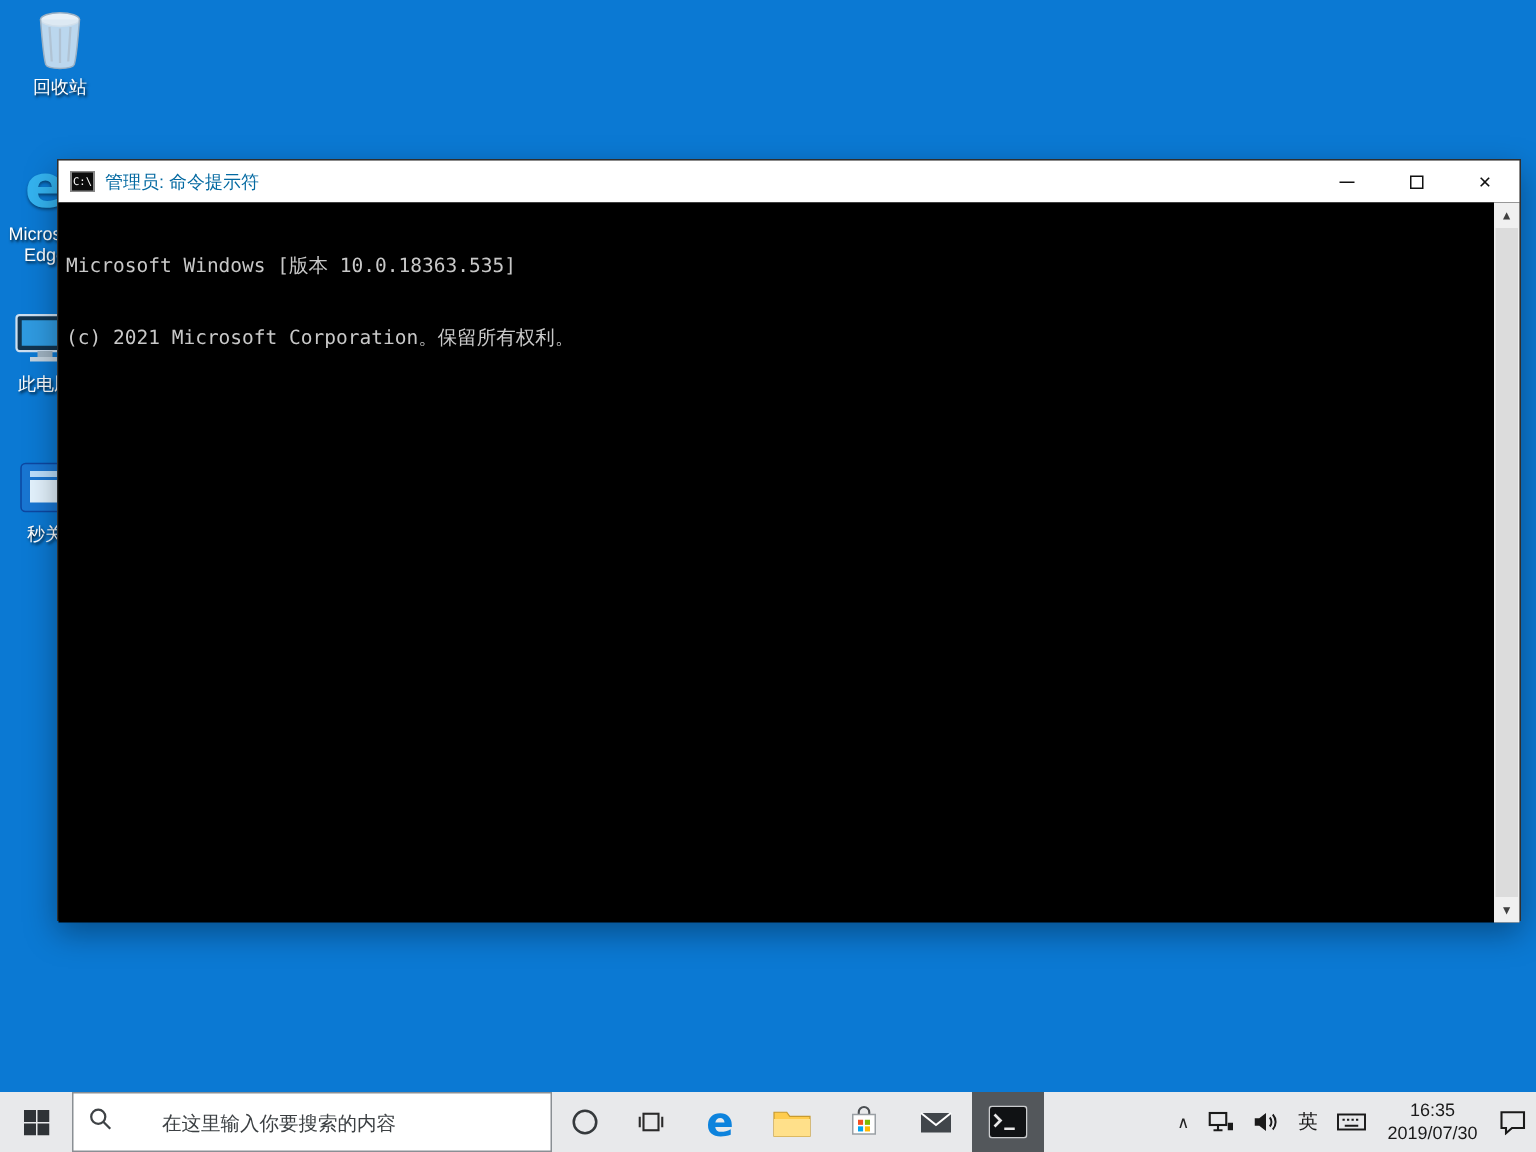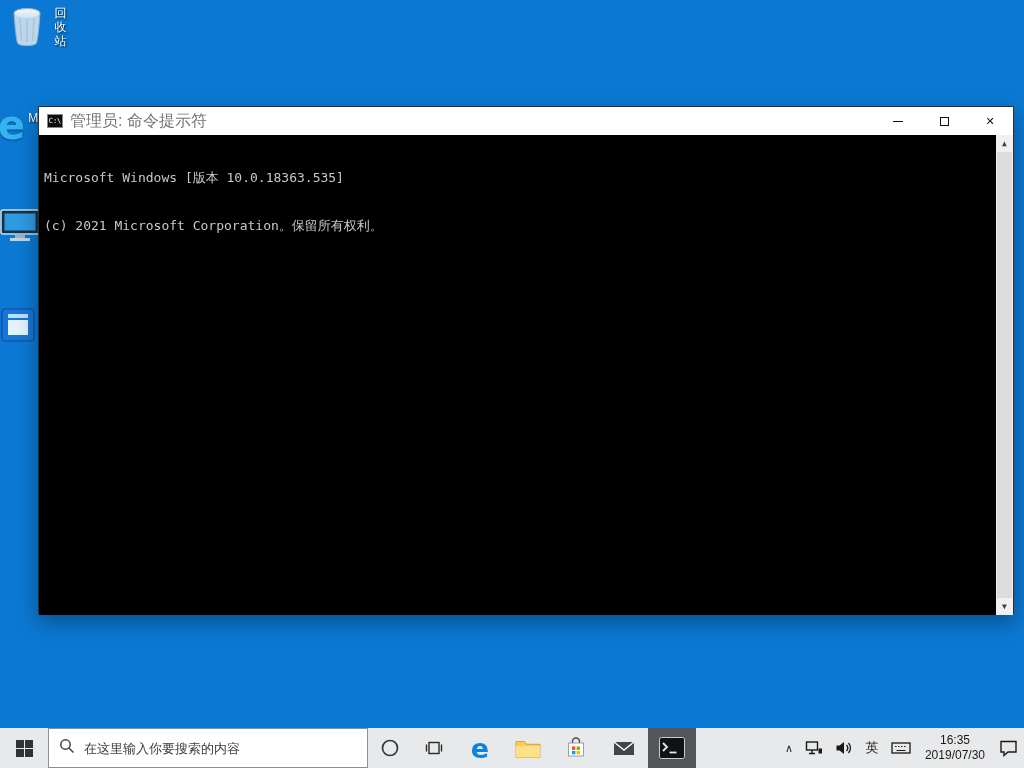--- a/index.html
+++ b/index.html
@@ -1,29 +1,29 @@
 <!DOCTYPE html>
 <html><head>
 <meta charset="utf-8">
 <style>
   * { margin:0; padding:0; box-sizing:border-box; }
   html,body { width:1024px; height:768px; overflow:hidden; font-family:"Liberation Sans", sans-serif; }
   .desktop { position:absolute; inset:0; background:#0b79d3; }
 
   
-  .desktop-icon { position:absolute; width:64px; display:flex; flex-direction:row; align-items:center; gap:3px; z-index:1; cursor:default; }
+  .desktop-icon { position:absolute; width:64px; display:flex; flex-direction:column; align-items:center; gap:3px; z-index:1; cursor:default; }
   .desktop-icon .glyph { width:44px; height:42px; display:flex; align-items:center; justify-content:center; }
   .desktop-icon .icon-label { color:#fff; font-size:12px; line-height:14px; text-align:center; text-shadow:1px 1px 2px rgba(0,0,0,.85); }
   .edge-desktop-e { font-size:40px; font-weight:bold; color:#34b3f0; text-shadow:0 1px 2px rgba(0,0,0,.4); font-family:"DejaVu Sans", sans-serif; }
 
   
   .cmd-window { position:absolute; left:38px; top:106px; width:976px; height:508px; z-index:10; border:1px solid #2e2e2e; box-shadow:0 8px 20px rgba(0,0,0,.35); background:#000; }
   .titlebar { height:28px; background:#ffffff; display:flex; align-items:center; padding-left:8px; }
   .title-icon { width:16px; height:14px; background:#0c0c0c; border:1px solid #888; margin-right:7px; display:flex; align-items:center; justify-content:center; color:#fff; font-size:7px; font-family:"DejaVu Sans Mono", monospace; line-height:1; }
-  .title-text { font-size:16px; color:#737373; }
+  .title-text { font-size:12px; color:#0369a1; }
   .win-controls { margin-left:auto; display:flex; height:100%; }
   .win-btn { width:46px; height:100%; display:flex; align-items:center; justify-content:center; font-size:11px; color:#111; cursor:pointer; }
   .min-glyph { display:inline-block; width:10px; border-top:1px solid #111; }
   .max-glyph { display:inline-block; width:9px; height:9px; border:1px solid #111; }
 
   .console { position:relative; width:100%; height:480px; background:#000; padding:3px 20px 3px 5px; font-family:"DejaVu Sans Mono", monospace; font-size:13px; line-height:16px; color:#c8c8c8; white-space:pre; cursor:text; }
   .console .line { height:16px; }
   .red-box { border:1px solid #ff0000; padding:0 2px; }
   .cursor { color:#e8e8e8; }
 
@@ -32,21 +32,21 @@
   .sb-arrow.up { top:0; }
   .sb-arrow.down { bottom:0; }
   .sb-thumb { position:absolute; top:17px; left:1px; width:15px; height:446px; background:#dcdcdc; cursor:pointer; }
 
   
   .taskbar { position:absolute; left:0; bottom:0; width:1024px; height:40px; background:#e8e9eb; display:flex; align-items:stretch; z-index:100; }
   .tb-btn { width:48px; display:flex; align-items:center; justify-content:center; cursor:pointer; }
   .tb-btn.small { width:44px; }
   .tb-btn.app-active { background:#53575b; }
   .search-box { width:320px; background:#fff; border:1px solid #8a8f94; display:flex; align-items:center; padding:0 10px; gap:9px; cursor:text; }
-  .search-box input { flex:1; border:none; outline:none; font-size:13px; color:#333; background:transparent; font-family:"Liberation Sans", sans-serif; }
+  .search-box input { flex:1; border:none; outline:none; font-size:13px; color:#333; background:transparent; font-family:"Liberation Sans", sans-serif;margin-left:24px; }
   .search-box input::placeholder { color:#3c4043; opacity:1; }
   .edge-taskbar-e { font-size:27px; font-weight:bold; color:#0d83dd; font-family:"DejaVu Sans", sans-serif; line-height:1; }
 
   .tray { margin-left:auto; display:flex; align-items:stretch; height:100%; }
   .tray-item { display:flex; align-items:center; justify-content:center; padding:0 6px; font-size:13px; color:#1a1a1a; cursor:pointer; }
   .tray-chevron { font-size:11px; color:#222; }
   .ime { font-size:13px; width:26px; }
   .clock { flex-direction:column; line-height:15px; font-size:12px; text-align:center; padding:16px 8px; }
 </style>
 </head>

